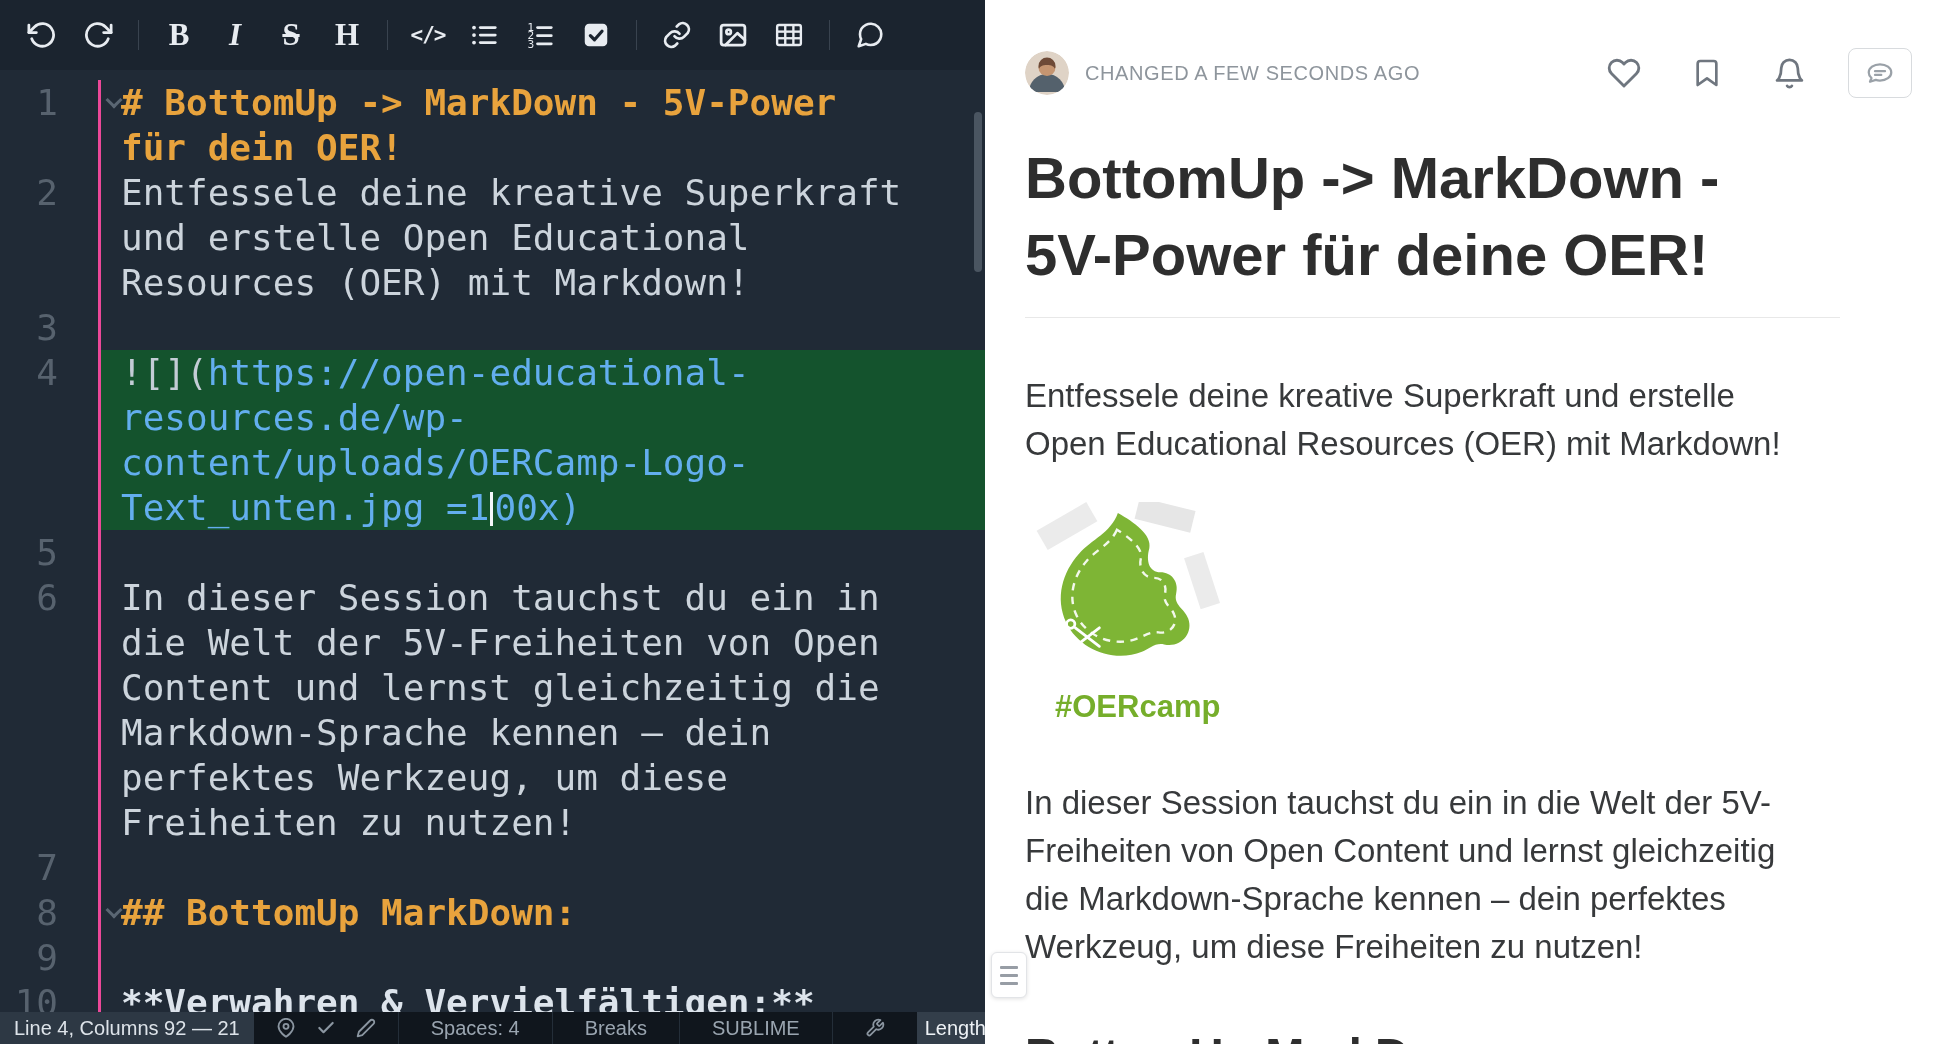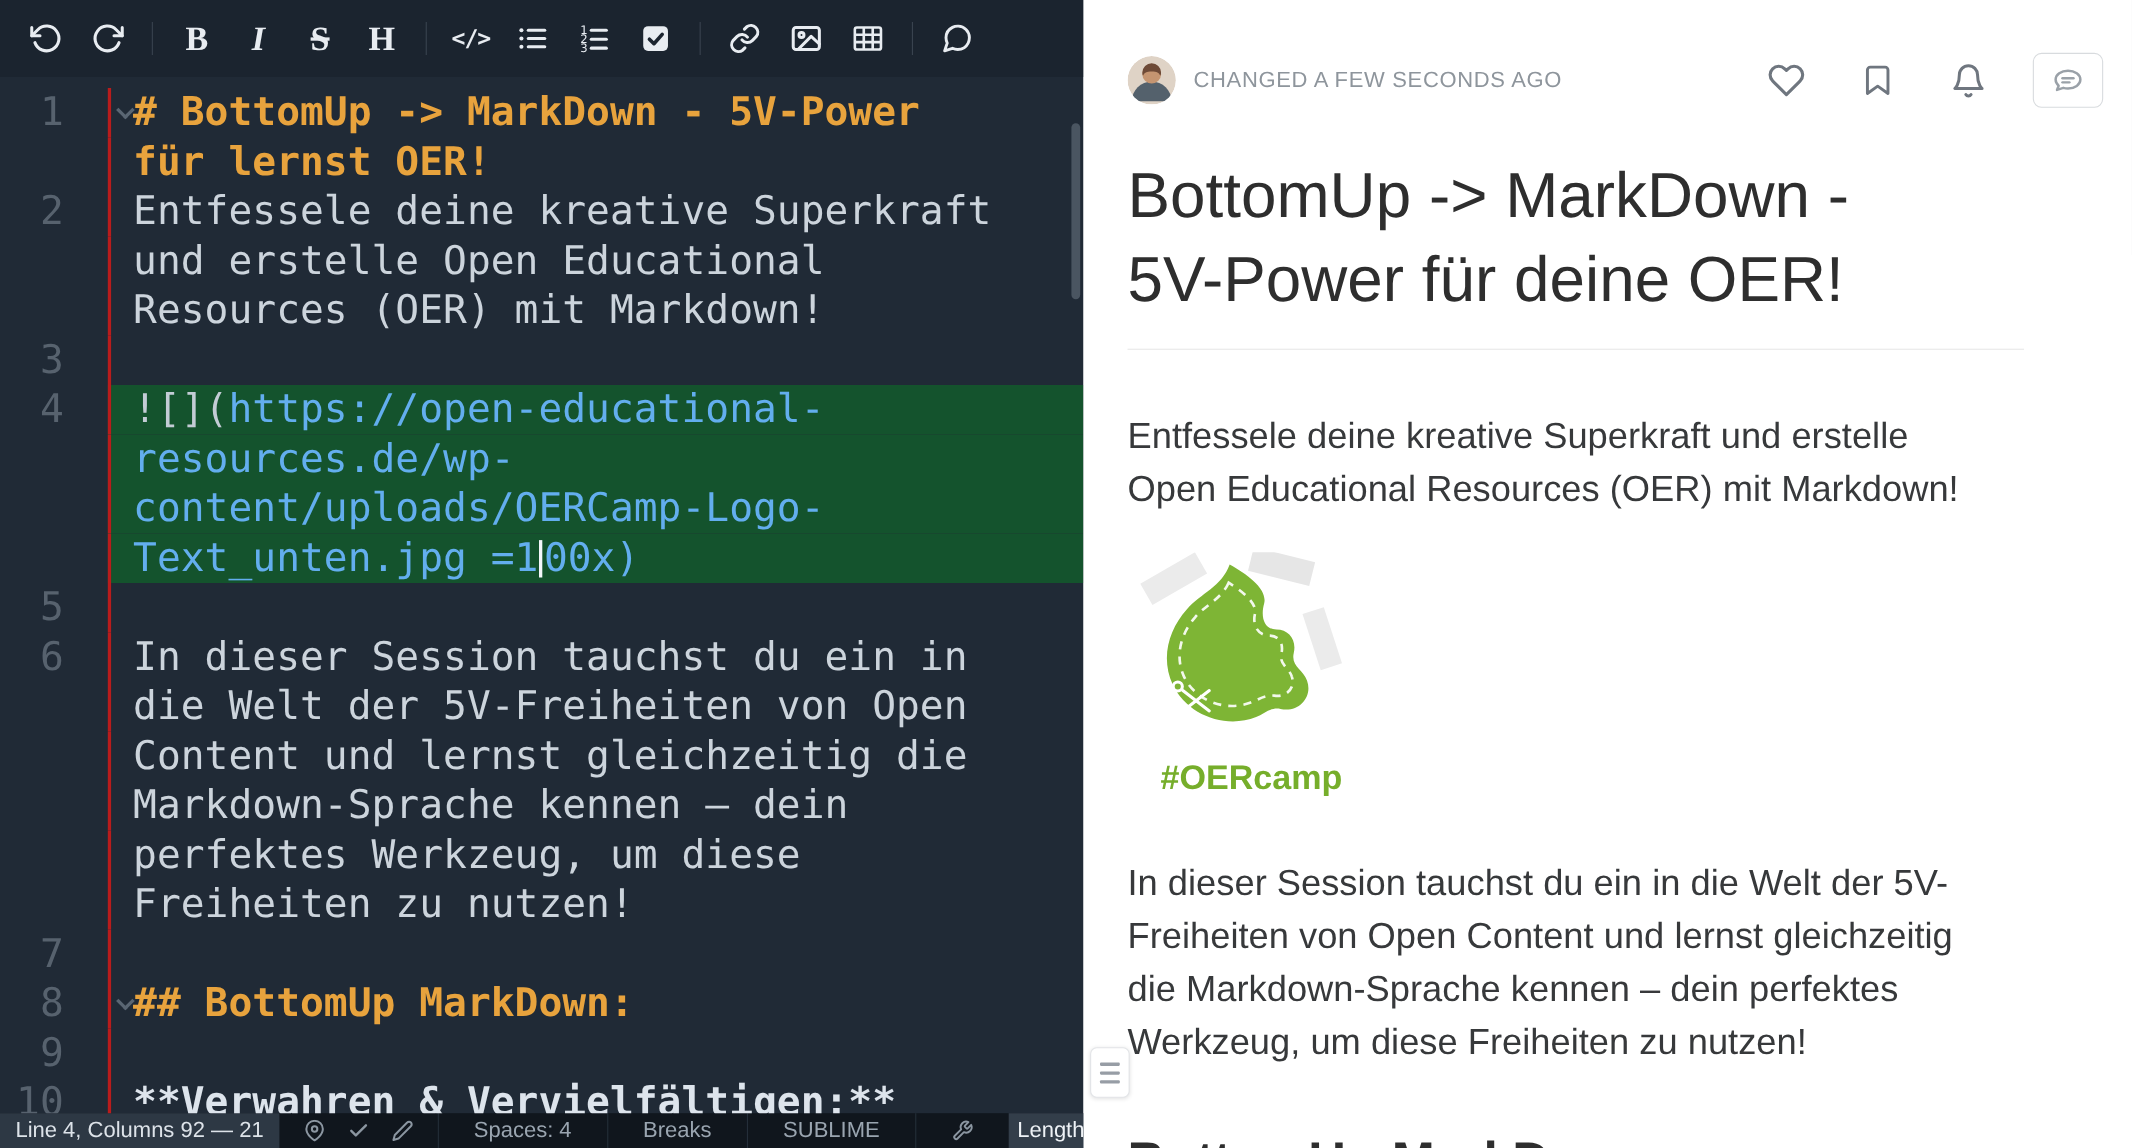--- a/index.html
+++ b/index.html
@@ -15,21 +15,21 @@
   .tb-letter { font-family:"Liberation Serif",serif; font-weight:bold; font-size:31px; }
   .tb-italic { font-style:italic; }
   .tb-strike { text-decoration:line-through; }
   .tb-code { font-family:"DejaVu Sans Mono",monospace; font-weight:bold; font-size:21px; letter-spacing:-1px; }
   .tb-sep { width:1px; height:30px; background:#39434f; margin:0 12px; }
 
   .editor-body { flex:1; overflow:hidden; padding-top:10px; position:relative; }
   .ed-row { display:flex; height:45px; }
   .gutter { width:98px; flex-shrink:0; position:relative; color:#57626e; font:36px/45px "DejaVu Sans Mono",monospace; text-align:right; padding-right:40px; }
   .fold { position:absolute; right:-22px; top:14px; width:12px; height:12px; border-left:3px solid #5a6673; border-bottom:3px solid #5a6673; transform:rotate(-45deg); z-index:2; }
-  .code { flex:1; font:36px/45px "DejaVu Sans Mono",monospace; color:#ccd4dc; padding-left:20px; white-space:pre; border-left:3px solid #b91c1c; }
+  .code { flex:1; font:36px/45px "DejaVu Sans Mono",monospace; color:#ccd4dc; padding-left:20px; white-space:pre; border-left:3px solid #ec4899; }
   .ed-row.active .code { background:#14532d; }
   .tok-header { color:#e8a33d; font-weight:bold; }
   .tok-link { color:#63aeee; }
   .tok-punct { color:#c3ccd5; }
   .tok-bold { color:#dde4ec; font-weight:bold; }
   .tok-text { color:#ccd4dc; }
   .caret { display:inline-block; width:3px; height:34px; background:#f4f7fa; vertical-align:-6px; margin:0 1px; }
 
   .ed-scrollbar { position:absolute; right:3px; top:112px; width:8px; height:160px; background:#4a5561; border-radius:4px; z-index:5; }
 
@@ -45,21 +45,21 @@
   
   .preview-pane { flex:1; background:#fff; padding:0 0 0 40px; position:relative; color:#333; overflow:hidden; }
   .meta-bar { display:flex; align-items:center; margin-top:48px; padding-right:26px; }
   .avatar { width:44px; height:44px; border-radius:50%; overflow:hidden; display:block; flex-shrink:0; cursor:pointer; }
   .meta-text { margin-left:16px; font-size:20px; letter-spacing:.6px; color:#8e959c; }
   .meta-icons { margin-left:auto; display:flex; align-items:center; }
   .m-icon { color:#6f767f; margin-left:50px; display:flex; cursor:pointer; }
   .comment-btn { margin-left:42px; width:64px; height:50px; border:1px solid #d8dbde; border-radius:8px; background:#fff; display:flex; align-items:center; justify-content:center; color:#9aa1a8; cursor:pointer; }
 
   .doc { width:815px; }
-  .doc-title { margin-top:42px; font-size:58px; line-height:1.32; font-weight:normal; color:#2e2e2e; white-space:pre-line; padding-bottom:24px; border-bottom:1px solid #e8e8e8; }
+  .doc-title { margin-top:42px; font-size:58px; line-height:1.32; font-weight:bold; color:#2e2e2e; white-space:pre-line; padding-bottom:24px; border-bottom:1px solid #e8e8e8; }
   .doc-p { font-size:33px; line-height:48px; color:#37393b; white-space:pre-line; margin-top:54px; }
   .logo { margin:34px 0 0; }
   .logo svg { display:block; }
   .logo-caption { font-size:31px; font-weight:bold; color:#76ae2b; margin:2px 0 0 30px; }
   .doc-h2 { margin-top:56px; font-size:47px; font-weight:bold; color:#2e2e2e; }
 
   .grip { position:absolute; left:6px; top:952px; width:36px; height:46px; background:#fff; border:1px solid #e2e4e7; border-radius:6px; box-shadow:0 1px 4px rgba(0,0,0,.12); display:flex; flex-direction:column; align-items:center; justify-content:center; gap:5px; cursor:col-resize; }
   .grip i { display:block; width:18px; height:3px; background:#979da5; border-radius:1px; }
 </style>
 </head>
@@ -147,21 +147,21 @@
     </div>
 
     <div class="editor-body">
       <div>
           <div class="ed-row">
             <div class="gutter"><span>1</span><i class="fold"></i></div>
             <div class="code"><span class="tok-header"># BottomUp -&gt; MarkDown - 5V-Power</span></div>
           </div>
           <div class="ed-row">
             <div class="gutter"></div>
-            <div class="code"><span class="tok-header">für lernst OER!</span></div>
+            <div class="code"><span class="tok-header">für dein OER!</span></div>
           </div>
           <div class="ed-row">
             <div class="gutter"><span>2</span></div>
             <div class="code"><span class="tok-text">Entfessele deine kreative Superkraft</span></div>
           </div>
           <div class="ed-row">
             <div class="gutter"></div>
             <div class="code"><span class="tok-text">und erstelle Open Educational</span></div>
           </div>
           <div class="ed-row">

